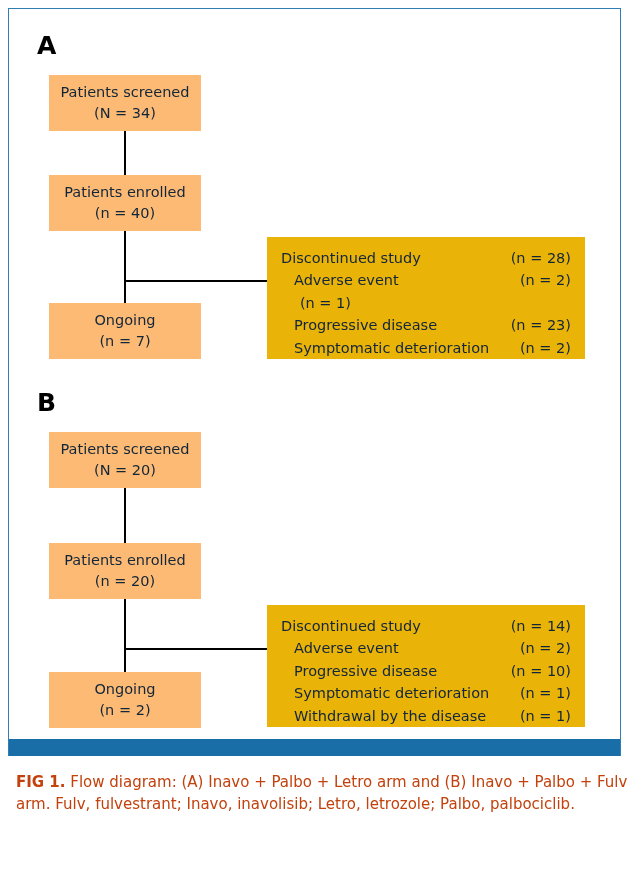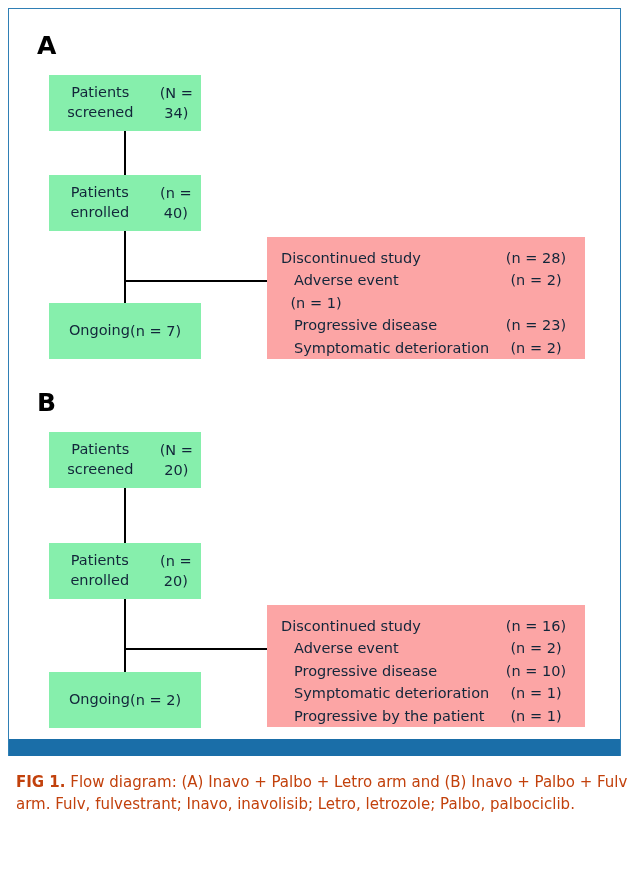--- a/index.html
+++ b/index.html
@@ -32,50 +32,50 @@
   }
   .panel-label {
     position: absolute;
     font-size: 25px;
     font-weight: bold;
     color: #000000;
     line-height: 1;
   }
   .box {
     position: absolute;
-    background: #86efac;
+    background: #fdba74;
     box-sizing: border-box;
     display: flex;
-    flex-direction: row;
+    flex-direction: column;
     align-items: center;
     justify-content: center;
     font-size: 14.5px;
     color: #12263a;
     line-height: 1.35;
     text-align: center;
   }
   .box .line2 { margin-top: 1px; }
 
   .disc-box {
     position: absolute;
-    background: #fca5a5;
+    background: #eab308;
     box-sizing: border-box;
     padding: 10px 14px 10px 14px;
     font-size: 14.5px;
     color: #12263a;
   }
   .disc-row {
     display: flex;
     justify-content: space-between;
     align-items: baseline;
     line-height: 1.55;
     white-space: nowrap;
   }
   .disc-row .label { text-align: left; }
-  .disc-row .count { text-align: center; min-width: 70px; }
+  .disc-row .count { text-align: right; min-width: 70px; }
   .disc-row.indent .label { padding-left: 13px; }
 
   .v-line {
     position: absolute;
     width: 2px;
     background: #000000;
   }
   .h-line {
     position: absolute;
     height: 2px;
@@ -178,36 +178,36 @@
     <div class="h-line" style="left:115px; top:639px; width:143px;"></div>
 
     <div class="box" style="left:40px; top:663px; width:152px; height:56px;">
       <div>Ongoing</div>
       <div class="line2">(n = 2)</div>
     </div>
 
     <div class="disc-box" style="left:258px; top:596px; width:318px; height:122px;">
       <div class="disc-row">
         <span class="label">Discontinued study</span>
-        <span class="count">(n = 16)</span>
+        <span class="count">(n = 14)</span>
       </div>
       <div class="disc-row indent">
         <span class="label">Adverse event</span>
         <span class="count">(n = 2)</span>
       </div>
       <div class="disc-row indent">
         <span class="label">Progressive disease</span>
         <span class="count">(n = 10)</span>
       </div>
       <div class="disc-row indent">
         <span class="label">Symptomatic deterioration</span>
         <span class="count">(n = 1)</span>
       </div>
       <div class="disc-row indent">
-        <span class="label">Progressive by the patient</span>
+        <span class="label">Withdrawal by the disease</span>
         <span class="count">(n = 1)</span>
       </div>
     </div>
   </div>
 
 </div>
 
 <div class="blue-bar"></div>
 
 <div class="caption">

